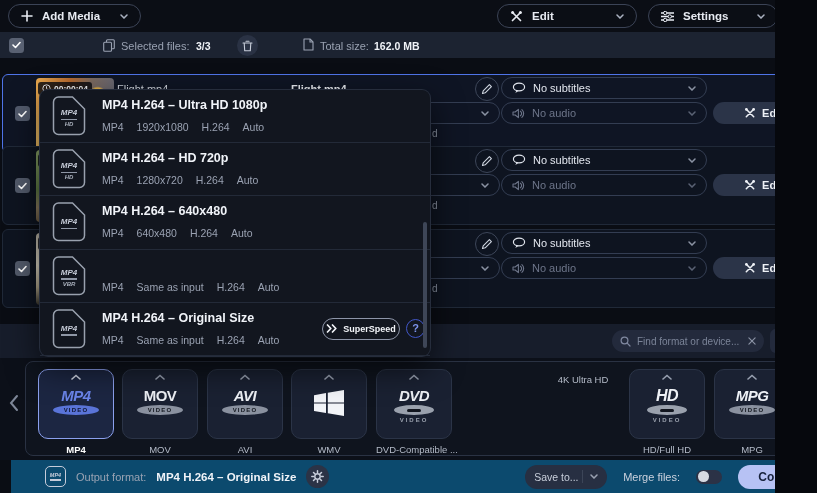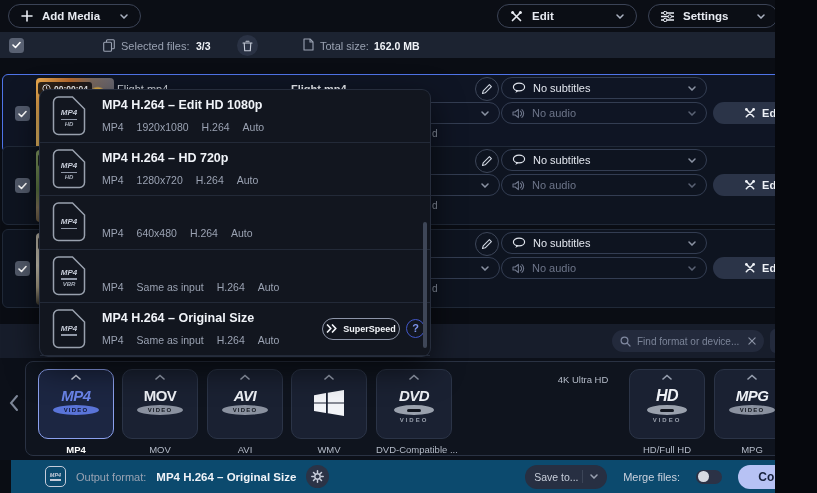--- a/index.html
+++ b/index.html
@@ -623,21 +623,21 @@
 
     <div class="p-item">
       <div class="p-icon">
         <svg width="34" height="40" viewBox="0 0 34 40">
             <path d="M6.5 1h14l12 12v20.5a5 5 0 0 1-5 5h-21a5 5 0 0 1-5-5V6a5 5 0 0 1 5-5z" fill="none" stroke="#99a1ae" stroke-width="1.5"></path>
           </svg>
         <span class="p-icon-text">MP4</span>
         <span class="p-icon-line"></span>
         <span class="p-icon-sub">HD</span>
       </div>
-      <span class="p-title">MP4 H.264 – Edit HD 1080p</span>
+      <span class="p-title">MP4 H.264 – Ultra HD 1080p</span>
       <div class="p-specs">
         <span>MP4</span>
           <span>1920x1080</span>
           <span>H.264</span>
           <span>Auto</span>
       </div>
     </div>
 
     <div class="p-item">
       <div class="p-icon">
@@ -658,20 +658,21 @@
     </div>
 
     <div class="p-item">
       <div class="p-icon">
         <svg width="34" height="40" viewBox="0 0 34 40">
             <path d="M6.5 1h14l12 12v20.5a5 5 0 0 1-5 5h-21a5 5 0 0 1-5-5V6a5 5 0 0 1 5-5z" fill="none" stroke="#99a1ae" stroke-width="1.5"></path>
           </svg>
         <span class="p-icon-text" style="top:15px;">MP4</span>
         <span class="p-icon-line" style="top:25.5px;"></span>
       </div>
+      <span class="p-title">MP4 H.264 – 640x480</span>
       <div class="p-specs">
         <span>MP4</span>
           <span>640x480</span>
           <span>H.264</span>
           <span>Auto</span>
       </div>
     </div>
 
     <div class="p-item">
       <div class="p-icon">

